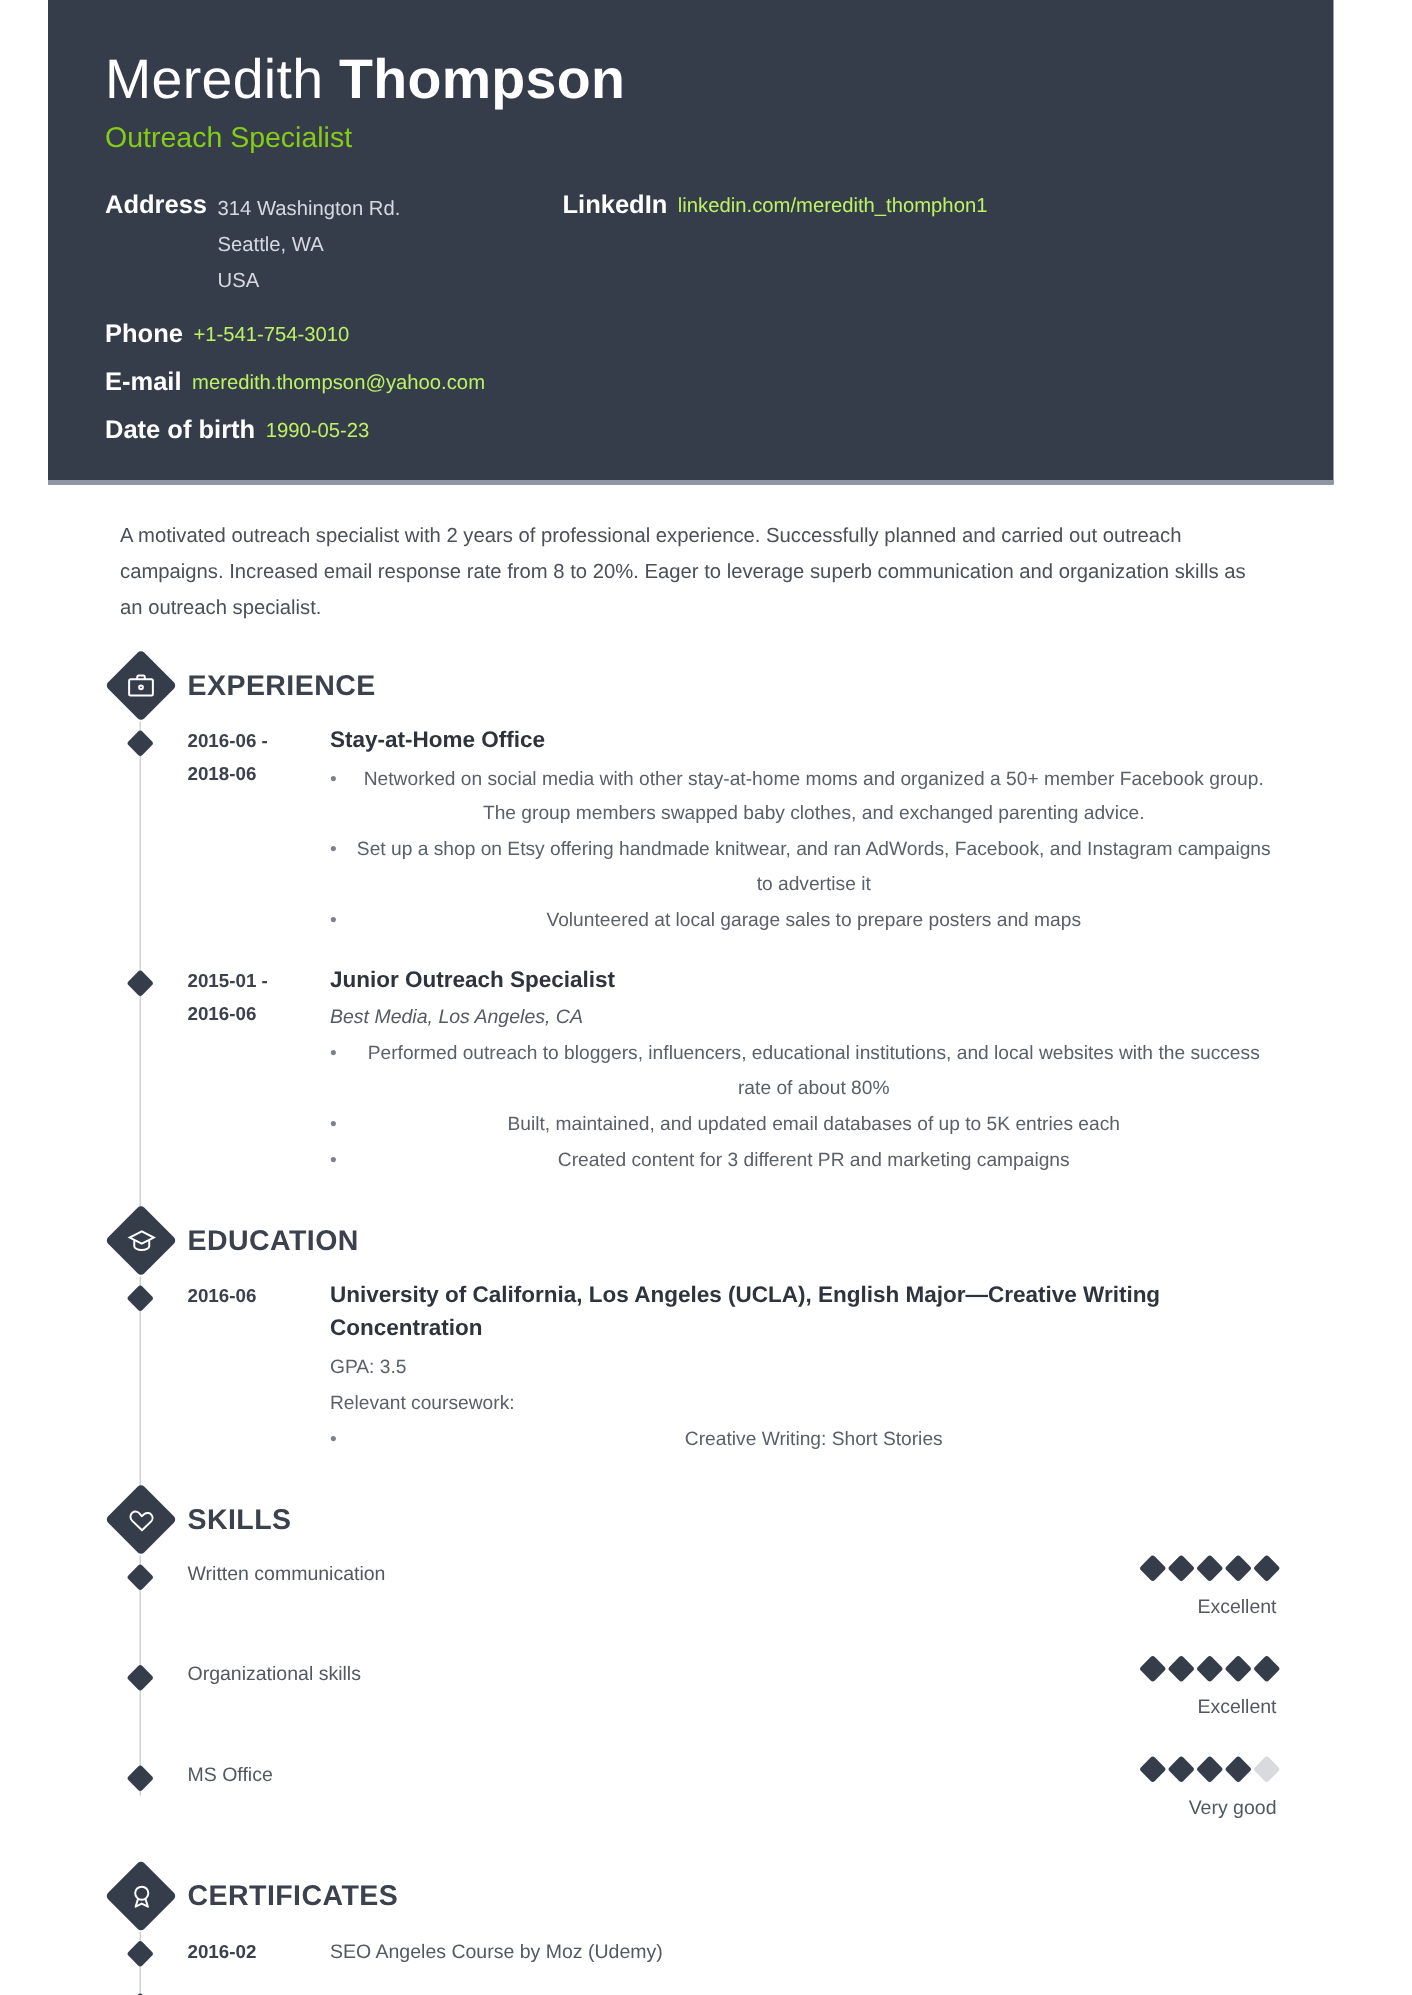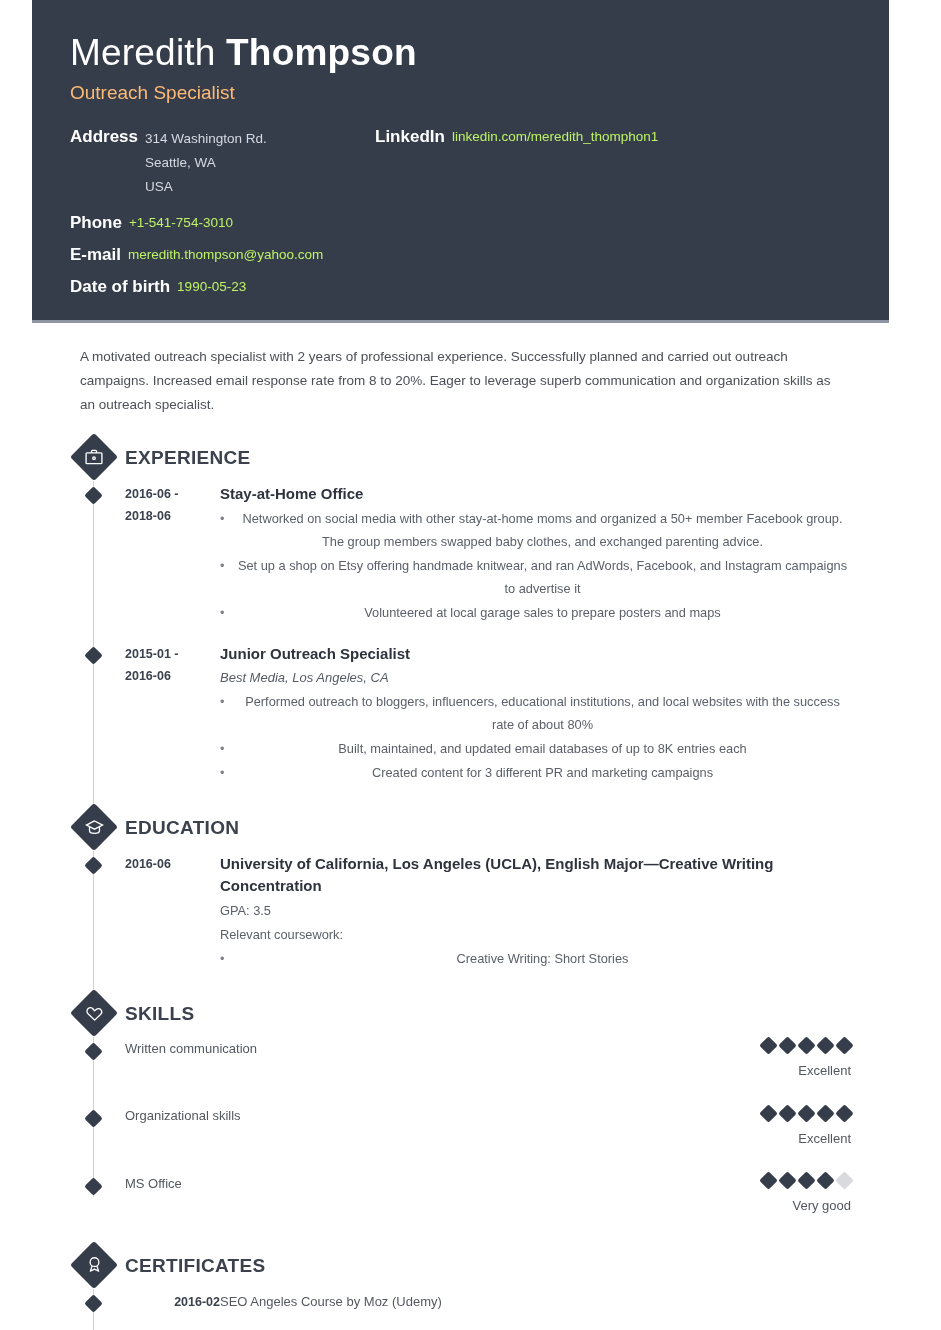--- a/index.html
+++ b/index.html
@@ -24,21 +24,21 @@
     font-weight: 300;
     letter-spacing: .2px;
     color: #ffffff;
     white-space: pre;
   }
   .name .last { font-weight: 700; }
   .job-title {
     font-size: 19px;
     line-height: 26px;
     font-weight: 400;
-    color: #fdba74;
+    color: #84cc16;
     margin-top: 4px;
     margin-bottom: 21px;
   }
   .contact-grid {
     display: flex;
   }
   .contact-col-left { width: 305px; }
   .contact-col-right { flex: 1; padding-top: 0px; }
   .c-row { display: flex; margin-bottom: 13px; font-size: 13.5px; line-height: 19px; }
   .c-row.tight { margin-bottom: 0; }
@@ -201,21 +201,20 @@
     color: #53585f;
     margin-top: 10px;
     line-height: 18px;
   }
 
   
   .cert-row {
     position: relative;
     display: flex;
     margin-bottom: 13px;
-    text-align: right;
   }
   .cert-date {
     margin-left: 55px;
     width: 95px;
     font-size: 12.5px;
     font-weight: 700;
     color: #3b424e;
     line-height: 22px;
     flex-shrink: 0;
   }
@@ -313,21 +312,21 @@
           <div class="bullet-dia"></div>
           <div class="entry-date">
             <div>2015-01 -</div>
             <div>2016-06</div>
           </div>
           <div class="entry-main">
             <div class="entry-title">Junior Outreach Specialist</div>
             <div class="entry-sub">Best Media, Los Angeles, CA</div>
             <ul class="blist">
               <li>Performed outreach to bloggers, influencers, educational institutions, and local websites with the success rate of about 80%</li>
-              <li>Built, maintained, and updated email databases of up to 8K entries each</li>
+              <li>Built, maintained, and updated email databases of up to 5K entries each</li>
               <li>Created content for 3 different PR and marketing campaigns</li>
             </ul>
           </div>
         </div>
 
       </div>
     </div>
 
     <div class="section">
       <div class="rail" style="top:48px; height:140px;"></div>

